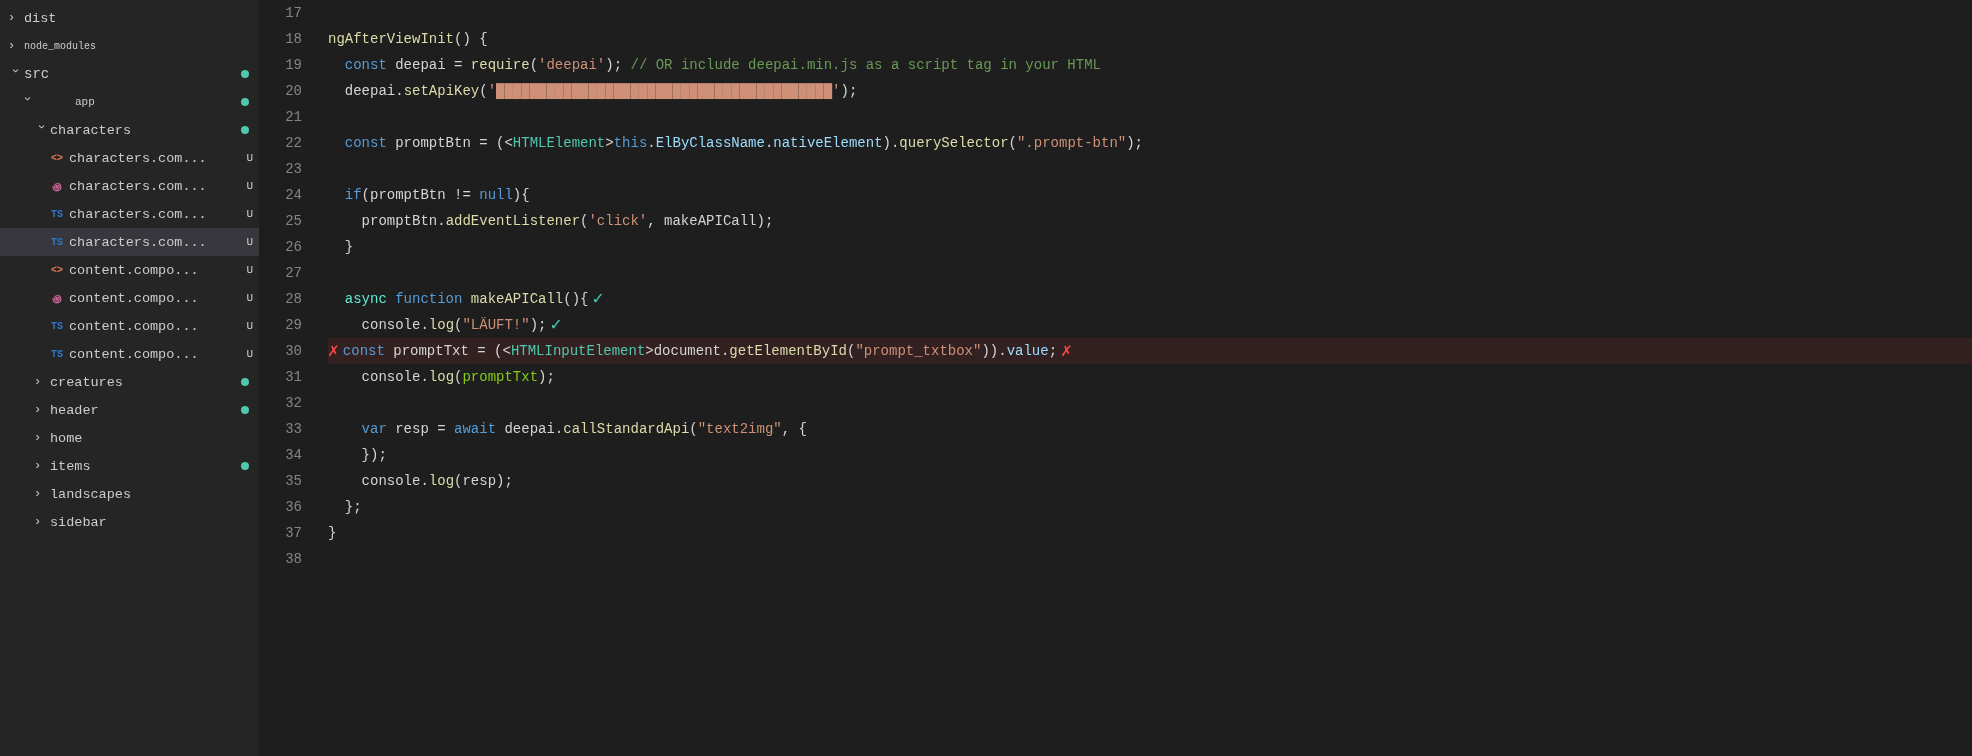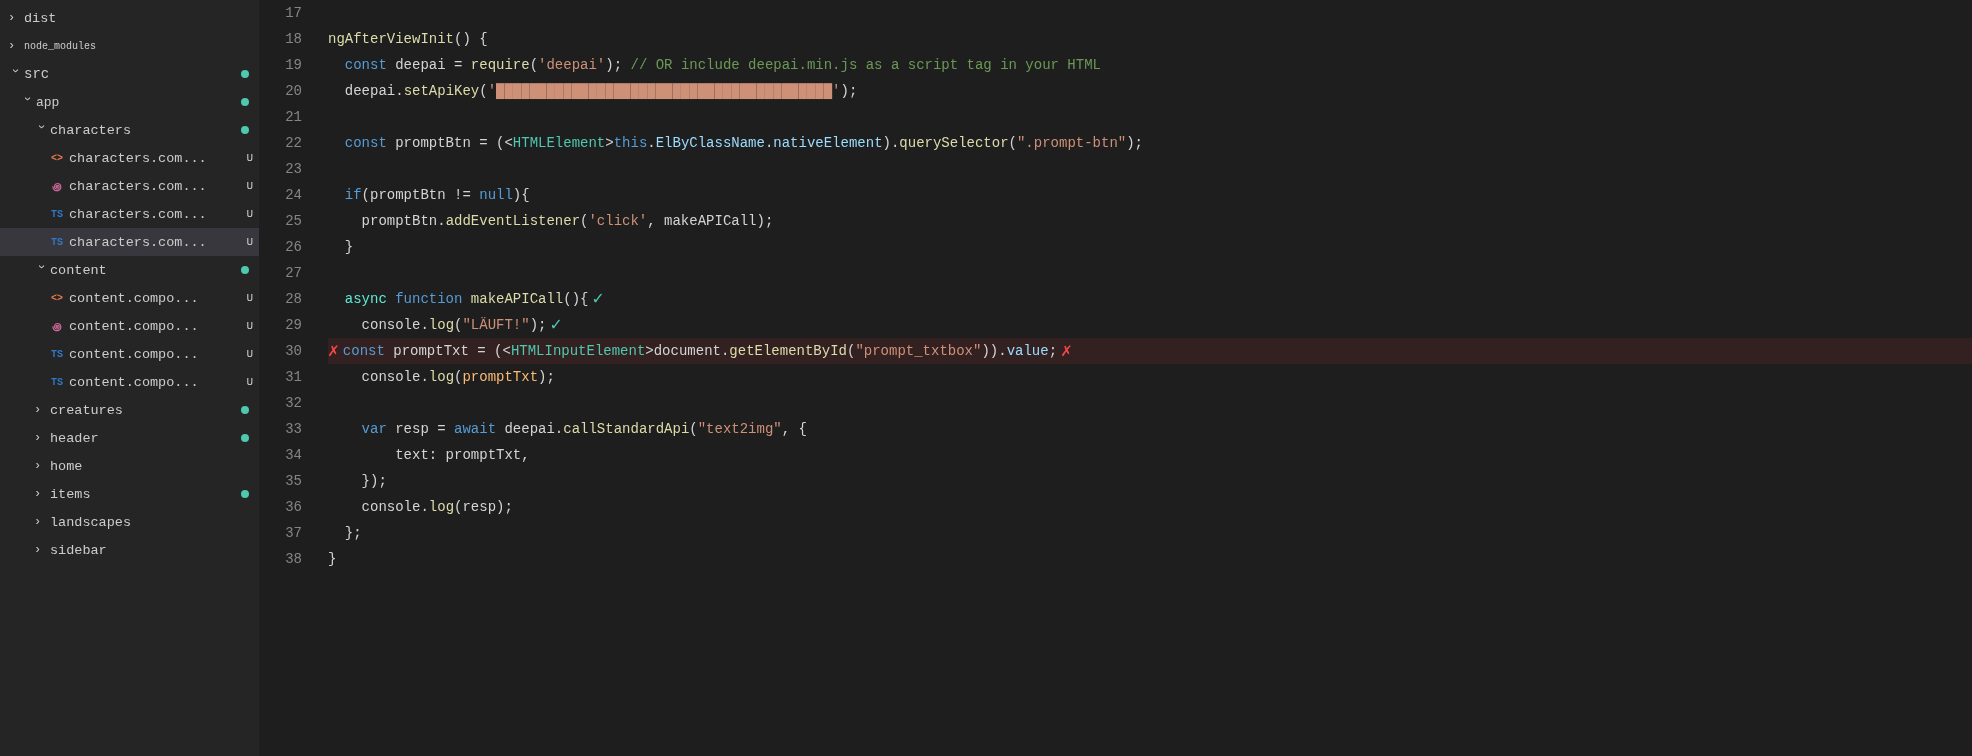--- a/index.html
+++ b/index.html
@@ -92,21 +92,21 @@
       <span style="display: inline-block; width: 14px; font-size: 12px; color: rgb(204, 204, 204); margin-right: 2px;">›</span>
       <span style="flex: 1 1 0%; overflow: hidden; text-overflow: ellipsis; color: rgb(204, 204, 204); font-size: 10px;">node_modules</span>
     </div>
     <div class="sidebar-item" style="padding-left: 8px;">
       <span style="display: inline-block; width: 14px; font-size: 12px; color: rgb(204, 204, 204); margin-right: 2px; transform: rotate(90deg);">›</span>
       <span style="flex: 1 1 0%; overflow: hidden; text-overflow: ellipsis; color: rgb(204, 204, 204); font-size: 14px;">src</span>
       <span style="width: 8px; height: 8px; border-radius: 50%; background: rgb(78, 201, 176); margin-left: auto; margin-right: 10px; flex-shrink: 0;"></span>
     </div>
     <div class="sidebar-item" style="padding-left: 20px;">
       <span style="display: inline-block; width: 14px; font-size: 12px; color: rgb(204, 204, 204); margin-right: 2px; transform: rotate(90deg);">›</span>
-      <span style="flex: 1 1 0%; overflow: hidden; text-overflow: ellipsis; color: rgb(204, 204, 204); font-size: 13px;">app</span>
+      <span style="flex: 1 1 0%; overflow: hidden; text-overflow: ellipsis; color: rgb(204, 204, 204); font-size: 11px; margin-left: 39px;">app</span>
       <span style="width: 8px; height: 8px; border-radius: 50%; background: rgb(78, 201, 176); margin-left: auto; margin-right: 10px; flex-shrink: 0;"></span>
     </div>
     <div class="sidebar-item" style="padding-left: 34px;">
       <span style="display: inline-block; width: 14px; font-size: 12px; color: rgb(204, 204, 204); margin-right: 2px; transform: rotate(90deg);">›</span>
       <span style="flex: 1 1 0%; overflow: hidden; text-overflow: ellipsis; color: rgb(204, 204, 204); font-size: 13.5px;">characters</span>
       <span style="width: 8px; height: 8px; border-radius: 50%; background: rgb(78, 201, 176); margin-left: auto; margin-right: 10px; flex-shrink: 0;"></span>
     </div>
     <div class="sidebar-item" style="padding-left: 48px;">
       <span style="width: 18px; text-align: center; font-size: 10px; font-weight: bold; margin-right: 3px; flex-shrink: 0; color: rgb(232, 120, 77);">&lt;&gt;</span>
       <span style="flex: 1 1 0%; overflow: hidden; text-overflow: ellipsis; color: rgb(204, 204, 204); font-size: 13.5px;">characters.com...</span>
@@ -119,25 +119,20 @@
     </div>
     <div class="sidebar-item" style="padding-left: 48px;">
       <span style="width: 18px; text-align: center; font-size: 10px; font-weight: bold; margin-right: 3px; flex-shrink: 0; color: rgb(49, 120, 198);">TS</span>
       <span style="flex: 1 1 0%; overflow: hidden; text-overflow: ellipsis; color: rgb(204, 204, 204); font-size: 13.5px;">characters.com...</span>
       <span style="font-size: 11px; color: rgb(204, 204, 204); margin-left: 4px; margin-right: 6px;">U</span>
     </div>
     <div class="sidebar-item active" style="padding-left: 48px;">
       <span style="width: 18px; text-align: center; font-size: 10px; font-weight: bold; margin-right: 3px; flex-shrink: 0; color: rgb(49, 120, 198);">TS</span>
       <span style="flex: 1 1 0%; overflow: hidden; text-overflow: ellipsis; color: rgb(204, 204, 204); font-size: 13.5px;">characters.com...</span>
       <span style="font-size: 11px; color: rgb(204, 204, 204); margin-left: 4px; margin-right: 6px;">U</span>
-    </div>
-    <div class="sidebar-item" style="padding-left: 34px;">
-      <span style="display: inline-block; width: 14px; font-size: 12px; color: rgb(204, 204, 204); margin-right: 2px; transform: rotate(90deg);">›</span>
-      <span style="flex: 1 1 0%; overflow: hidden; text-overflow: ellipsis; color: rgb(204, 204, 204); font-size: 13.5px;">content</span>
-      <span style="width: 8px; height: 8px; border-radius: 50%; background: rgb(78, 201, 176); margin-left: auto; margin-right: 10px; flex-shrink: 0;"></span>
     </div>
     <div class="sidebar-item" style="padding-left: 48px;">
       <span style="width: 18px; text-align: center; font-size: 10px; font-weight: bold; margin-right: 3px; flex-shrink: 0; color: rgb(232, 120, 77);">&lt;&gt;</span>
       <span style="flex: 1 1 0%; overflow: hidden; text-overflow: ellipsis; color: rgb(204, 204, 204); font-size: 13.5px;">content.compo...</span>
       <span style="font-size: 11px; color: rgb(204, 204, 204); margin-left: 4px; margin-right: 6px;">U</span>
     </div>
     <div class="sidebar-item" style="padding-left: 48px;">
       <span style="width: 18px; text-align: center; font-size: 10px; font-weight: bold; margin-right: 3px; flex-shrink: 0; color: rgb(205, 103, 153);">꩜</span>
       <span style="flex: 1 1 0%; overflow: hidden; text-overflow: ellipsis; color: rgb(204, 204, 204); font-size: 13.5px;">content.compo...</span>
       <span style="font-size: 11px; color: rgb(204, 204, 204); margin-left: 4px; margin-right: 6px;">U</span>
@@ -216,22 +211,21 @@
       <div class="code-line"></div>
       <div class="code-line"><span style="color: rgb(86, 156, 214);">  const</span><span style="color: rgb(212, 212, 212);"> promptBtn = (</span><span style="color: rgb(212, 212, 212);">&lt;</span><span style="color: rgb(78, 201, 176);">HTMLElement</span><span style="color: rgb(212, 212, 212);">&gt;</span><span style="color: rgb(86, 156, 214);">this</span><span style="color: rgb(212, 212, 212);">.</span><span style="color: rgb(156, 220, 254);">ElByClassName</span><span style="color: rgb(212, 212, 212);">.</span><span style="color: rgb(156, 220, 254);">nativeElement</span><span style="color: rgb(212, 212, 212);">).</span><span style="color: rgb(220, 220, 170);">querySelector</span><span style="color: rgb(212, 212, 212);">(</span><span style="color: rgb(206, 145, 120);">".prompt-btn"</span><span style="color: rgb(212, 212, 212);">);</span></div>
       <div class="code-line"></div>
       <div class="code-line"><span style="color: rgb(86, 156, 214);">  if</span><span style="color: rgb(212, 212, 212);">(promptBtn != </span><span style="color: rgb(86, 156, 214);">null</span><span style="color: rgb(212, 212, 212);">){</span></div>
       <div class="code-line"><span style="color: rgb(212, 212, 212);">    promptBtn.</span><span style="color: rgb(220, 220, 170);">addEventListener</span><span style="color: rgb(212, 212, 212);">(</span><span style="color: rgb(206, 145, 120);">'click'</span><span style="color: rgb(212, 212, 212);">, makeAPICall);</span></div>
       <div class="code-line"><span style="color: rgb(212, 212, 212);">  }</span></div>
       <div class="code-line"></div>
       <div class="code-line"><span style="color: #5eead4;">  async</span><span style="color: rgb(86, 156, 214);"> function</span><span style="color: rgb(220, 220, 170);"> makeAPICall</span><span style="color: rgb(212, 212, 212);">(){</span><span style="font-weight: bold; font-size: 18px; color: rgb(78, 201, 176); margin-left: 4px;">✓</span></div>
       <div class="code-line"><span style="color: rgb(212, 212, 212);">    console.</span><span style="color: rgb(220, 220, 170);">log</span><span style="color: rgb(212, 212, 212);">(</span><span style="color: rgb(206, 145, 120);">"LÄUFT!"</span><span style="color: rgb(212, 212, 212);">);</span><span style="font-weight: bold; font-size: 18px; color: rgb(78, 201, 176); margin-left: 4px;">✓</span></div>
       <div class="code-line" style="background: rgba(244, 71, 71, 0.1);"><span style="font-weight: bold; font-size: 18px; color: rgb(244, 71, 71); margin-right: 4px;">✗</span><span style="color: rgb(86, 156, 214);">const</span><span style="color: rgb(212, 212, 212);"> promptTxt = (</span><span style="color: rgb(212, 212, 212);">&lt;</span><span style="color: rgb(78, 201, 176);">HTMLInputElement</span><span style="color: rgb(212, 212, 212);">&gt;</span><span style="color: rgb(212, 212, 212);">document.</span><span style="color: rgb(220, 220, 170);">getElementById</span><span style="color: rgb(212, 212, 212);">(</span><span style="color: rgb(206, 145, 120);">"prompt_txtbox"</span><span style="color: rgb(212, 212, 212);">)).</span><span style="color: rgb(156, 220, 254);">value</span><span style="color: rgb(212, 212, 212);">;</span><span style="font-weight: bold; font-size: 18px; color: rgb(244, 71, 71); margin-left: 4px;">✗</span></div>
-      <div class="code-line"><span style="color: rgb(212, 212, 212);">    console.</span><span style="color: rgb(220, 220, 170);">log</span><span style="color: rgb(212, 212, 212);">(</span><span style="color: #fdba74;">promptTxt</span><span style="color: rgb(212, 212, 212);">);</span></div>
+      <div class="code-line"><span style="color: rgb(212, 212, 212);">    console.</span><span style="color: rgb(220, 220, 170);">log</span><span style="color: rgb(212, 212, 212);">(</span><span style="color: #84cc16;">promptTxt</span><span style="color: rgb(212, 212, 212);">);</span></div>
       <div class="code-line"></div>
       <div class="code-line"><span style="color: rgb(86, 156, 214);">    var</span><span style="color: rgb(212, 212, 212);"> resp = </span><span style="color: rgb(86, 156, 214);">await</span><span style="color: rgb(212, 212, 212);"> deepai.</span><span style="color: rgb(220, 220, 170);">callStandardApi</span><span style="color: rgb(212, 212, 212);">(</span><span style="color: rgb(206, 145, 120);">"text2img"</span><span style="color: rgb(212, 212, 212);">, {</span></div>
-      <div class="code-line"><span style="color: rgb(212, 212, 212);">        text: promptTxt,</span></div>
       <div class="code-line"><span style="color: rgb(212, 212, 212);">    });</span></div>
       <div class="code-line"><span style="color: rgb(212, 212, 212);">    console.</span><span style="color: rgb(220, 220, 170);">log</span><span style="color: rgb(212, 212, 212);">(</span><span style="color: rgb(212, 212, 212);">resp</span><span style="color: rgb(212, 212, 212);">);</span></div>
       <div class="code-line"><span style="color: rgb(212, 212, 212);">  };</span></div>
       <div class="code-line"><span style="color: rgb(212, 212, 212);">}</span></div>
     </div>
 </div>
 
 </body></html>

